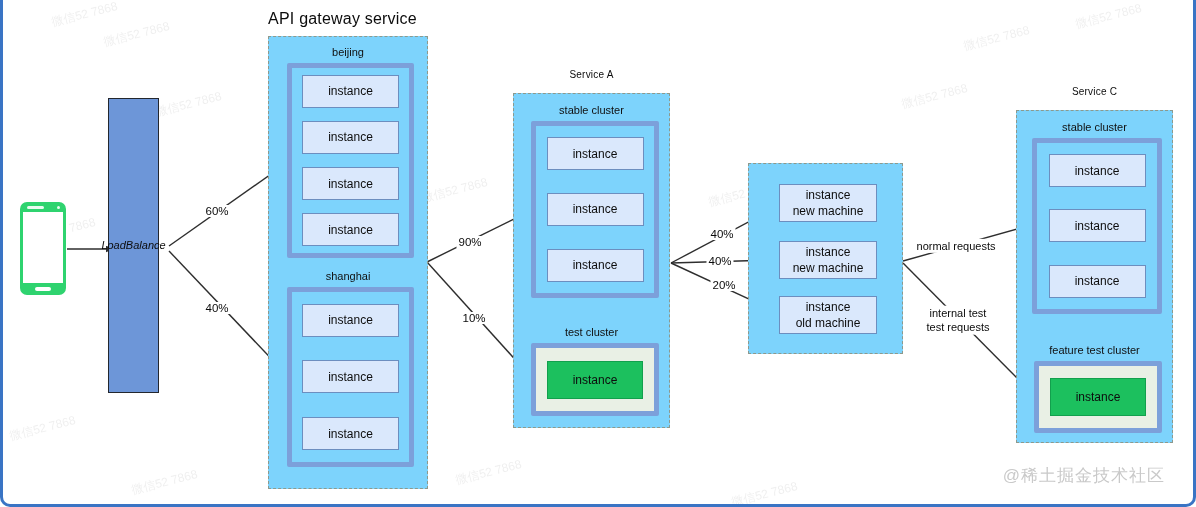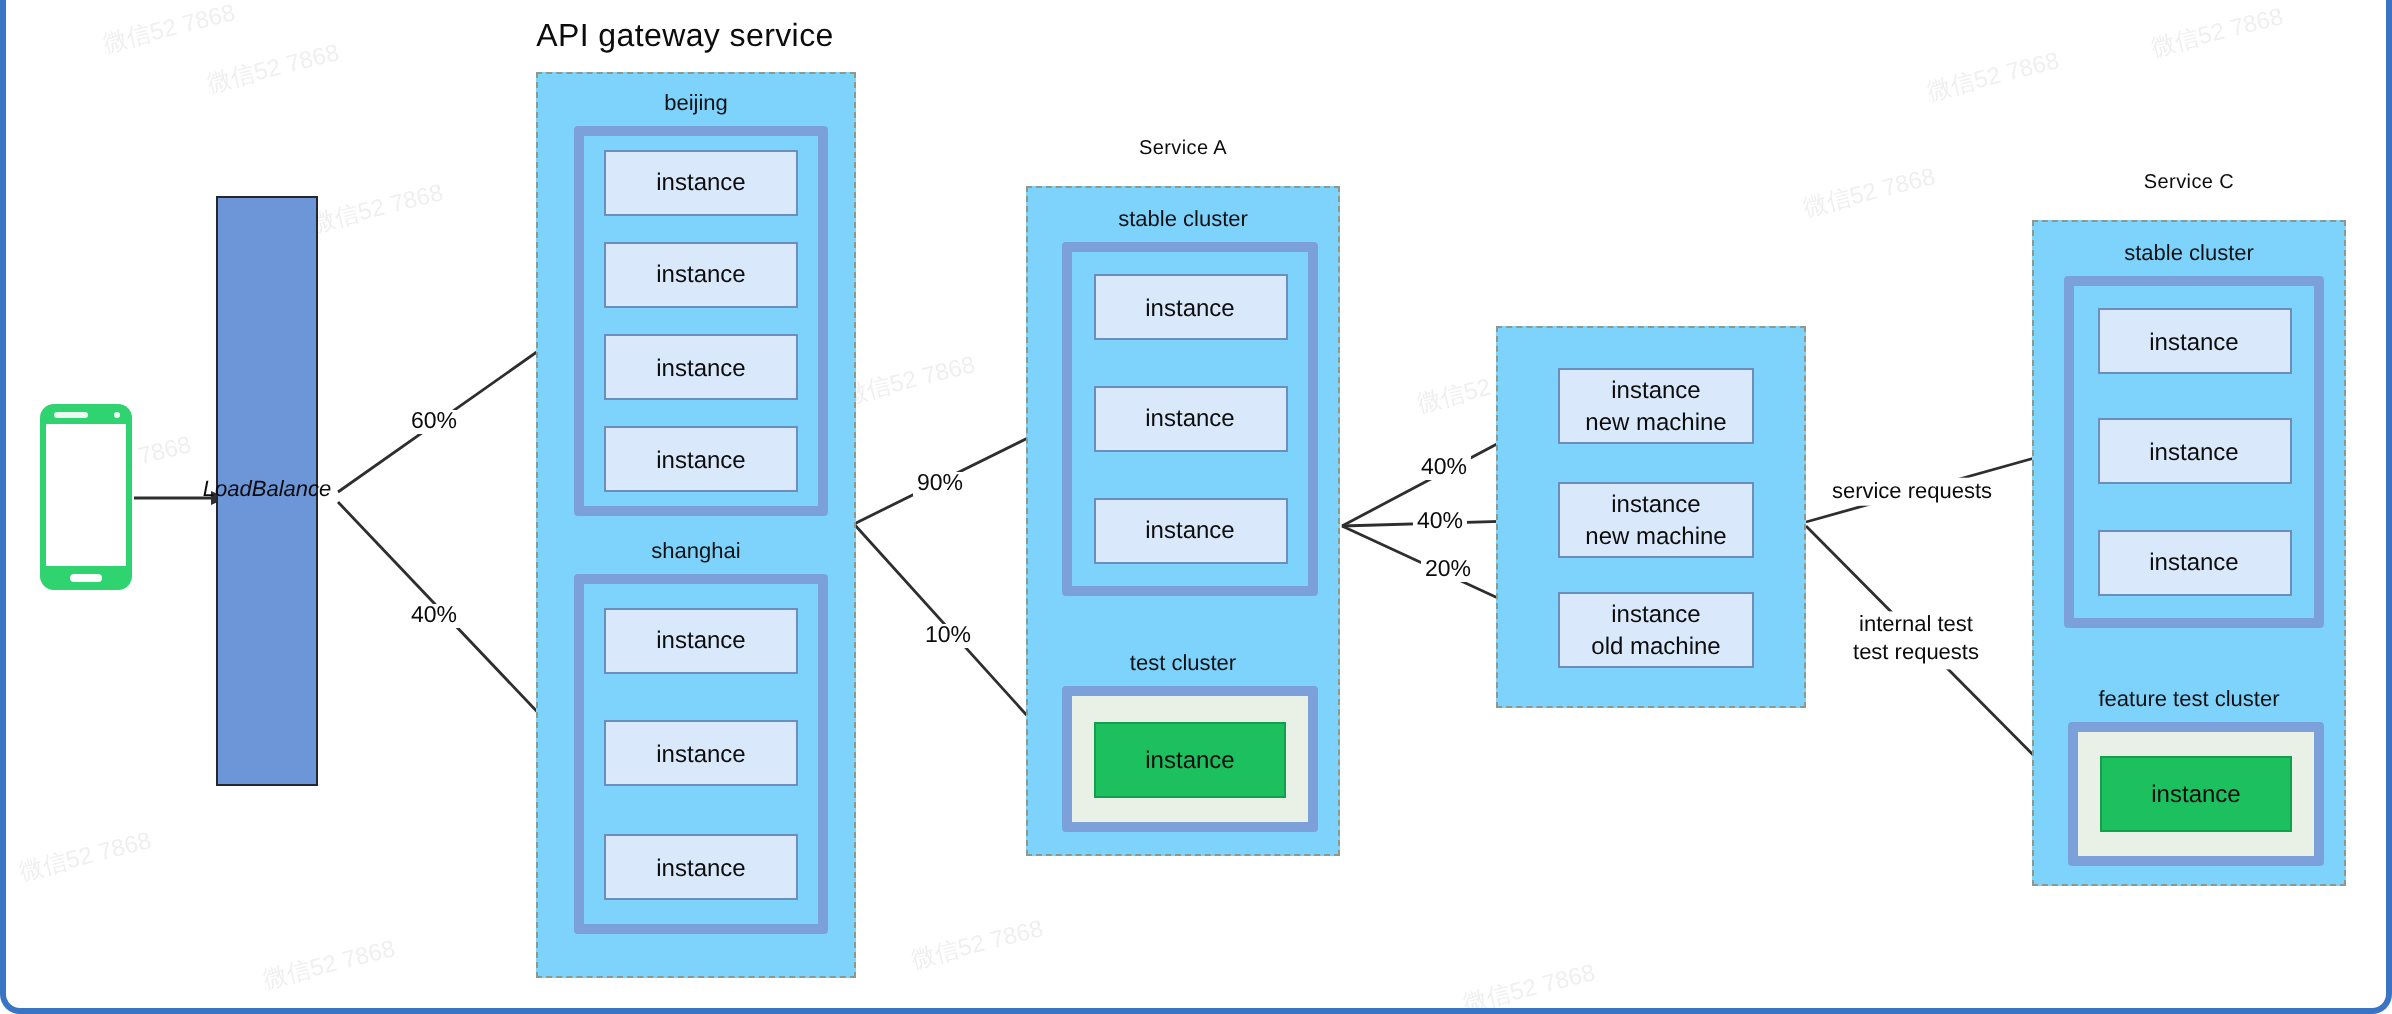--- a/index.html
+++ b/index.html
@@ -157,20 +157,21 @@
     </div>
   </div>
 
   <div class="pct" style="left:214px;top:211px">60%</div>
   <div class="pct" style="left:214px;top:308px">40%</div>
   <div class="pct" style="left:467px;top:242px">90%</div>
   <div class="pct" style="left:471px;top:318px">10%</div>
   <div class="pct" style="left:719px;top:234px">40%</div>
   <div class="pct" style="left:717px;top:261px">40%</div>
   <div class="pct" style="left:721px;top:285px">20%</div>
-  <div class="edge-note" style="left:953px;top:246px">service requests</div>
+  <div class="edge-note" style="left:953px;top:246px">normal requests</div>
   <div class="edge-note" style="left:955px;top:320px">
     <span style="display:block">internal test</span>
     <span style="display:block">test requests</span>
   </div>
 
+  <div class="credit">@稀土掘金技术社区</div>
 
 </div>
 
 </body></html>

